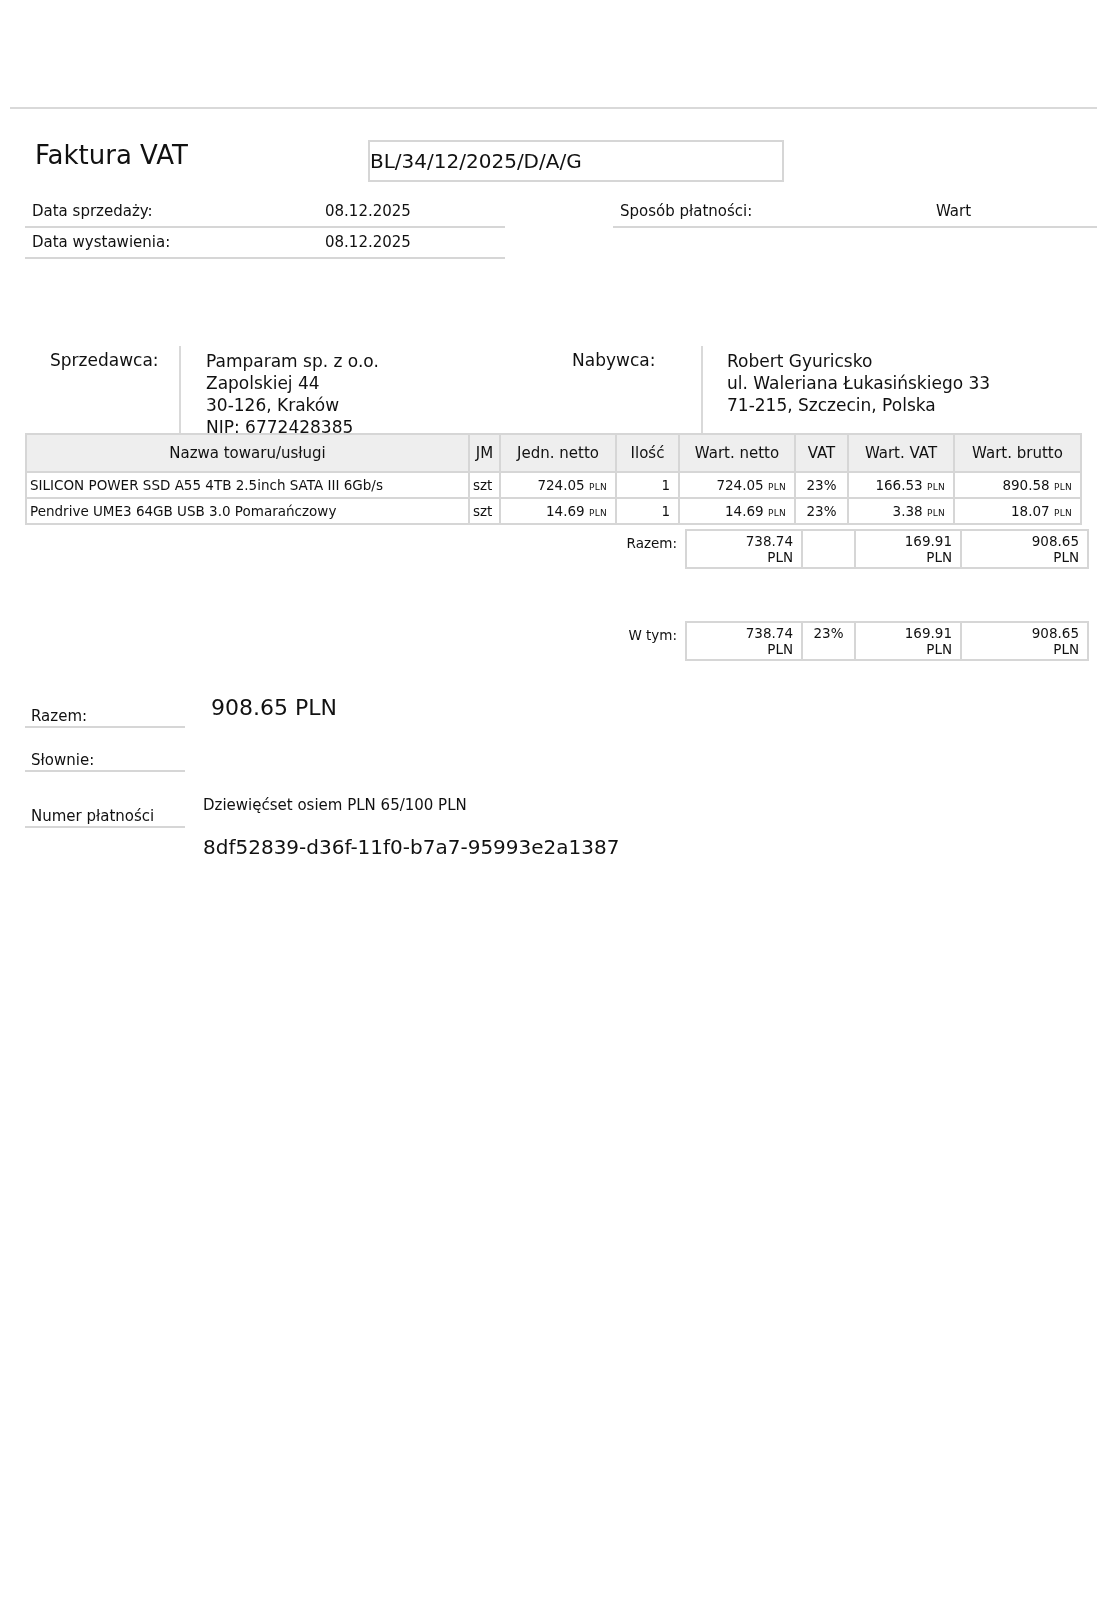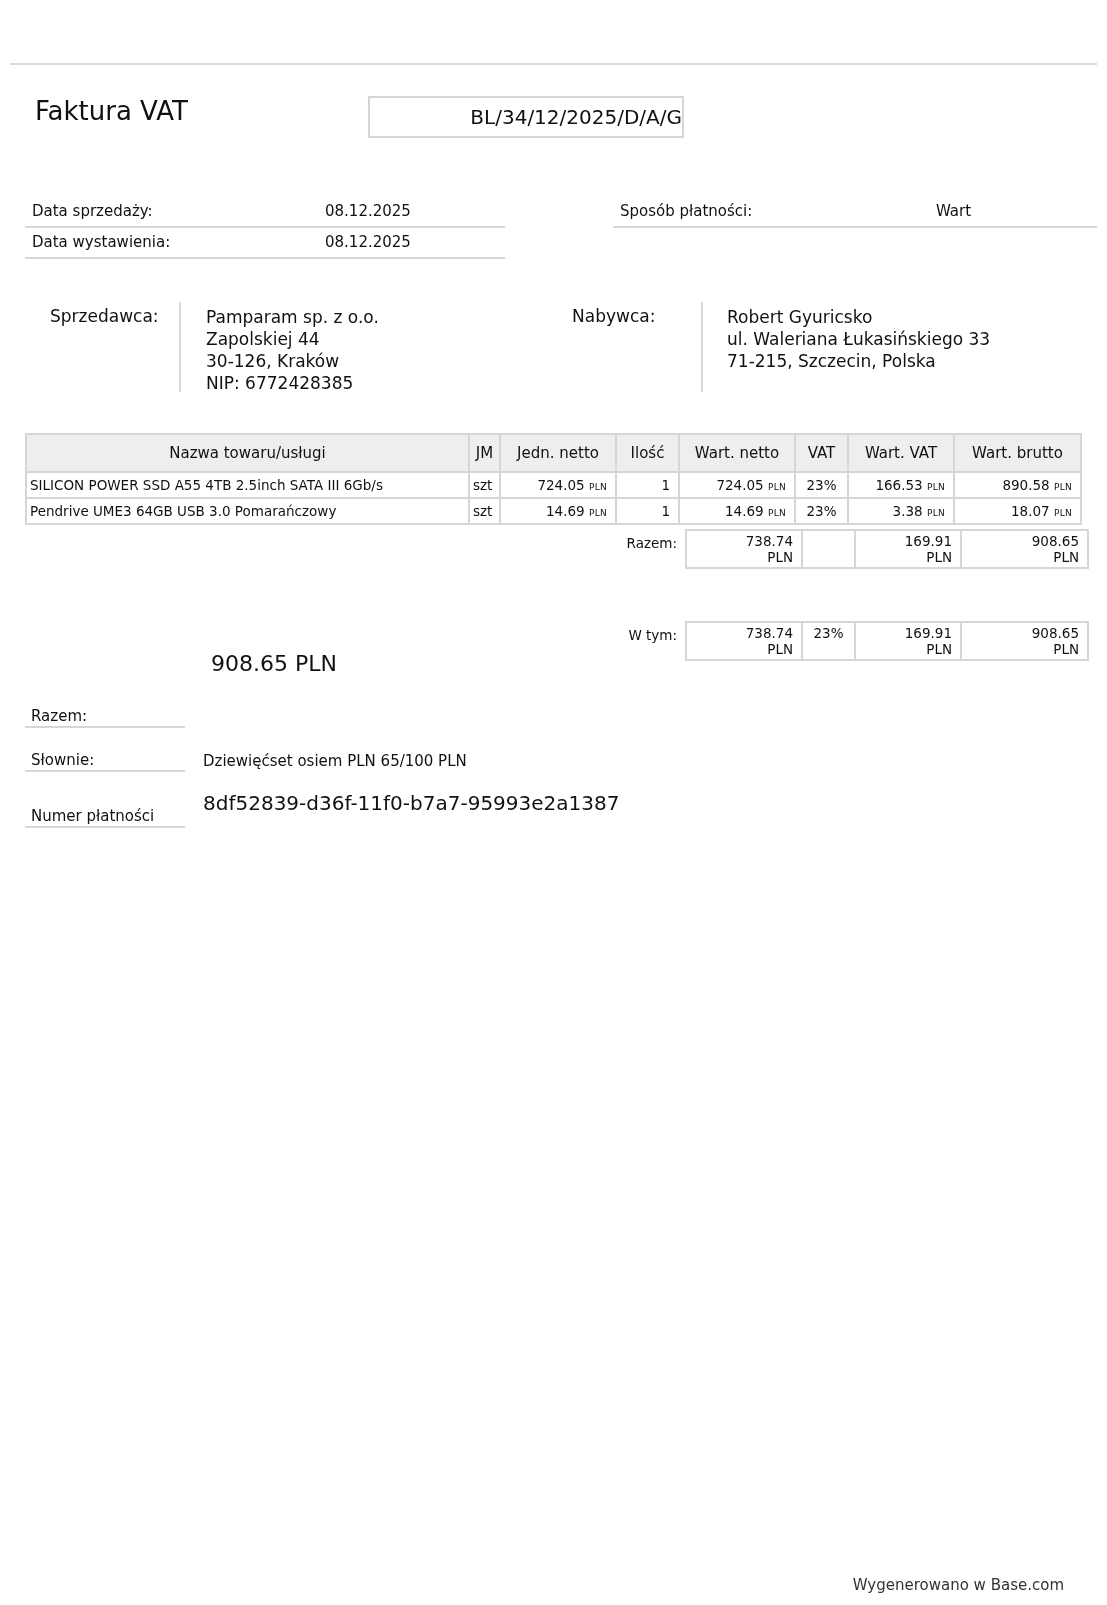--- a/index.html
+++ b/index.html
@@ -1,22 +1,22 @@
 <!DOCTYPE html>
 <html><head>
 <meta charset="utf-8">
 <style>
   html, body { margin: 0; padding: 0; background: #ffffff; }
   body { width: 1107px; height: 1605px; position: relative; overflow: hidden;
          font-family: "DejaVu Sans", sans-serif; color: #111; }
-  .abs { position: absolute; }
+  .abs { position: absolute; margin-top: 44px; }
   .top-rule { left: 10px; top: 63px; width: 1087px; height: 0; border-top: 2px solid #d9d9d9; }
   .doc-title { left: 35px; top: 96px; font-size: 26px; color: #111; }
-  .doc-number { left: 368px; top: 96px; width: 316px; height: 42px; border: 2px solid #d6d6d6;
-                box-sizing: border-box; display: flex; align-items: center; justify-content: flex-end;
+  .doc-number { left: 368px; top: 96px; width: 416px; height: 42px; border: 2px solid #d6d6d6;
+                box-sizing: border-box; display: flex; align-items: center; justify-content: flex-start;
                 font-size: 20px; }
   .meta-row { position: absolute; height: 30px; border-bottom: 2px solid #d6d6d6; font-size: 15px; }
   .meta-row .lbl { position: absolute; left: 7px; top: 6px; }
   .meta-row .val { position: absolute; top: 6px; }
   .party-label { font-size: 17px; }
   .party-sep { width: 0; border-left: 2px solid #d9d9d9; }
   .party-lines { font-size: 17px; line-height: 22px; }
   table.items { position: absolute; left: 25px; top: 433px; border-collapse: collapse; font-size: 14px; }
   table.items th, table.items td { border: 2px solid #d6d6d6; padding: 0 8px; }
   table.items th { background: #eeeeee; font-weight: normal; height: 36px; font-size: 15px; }

